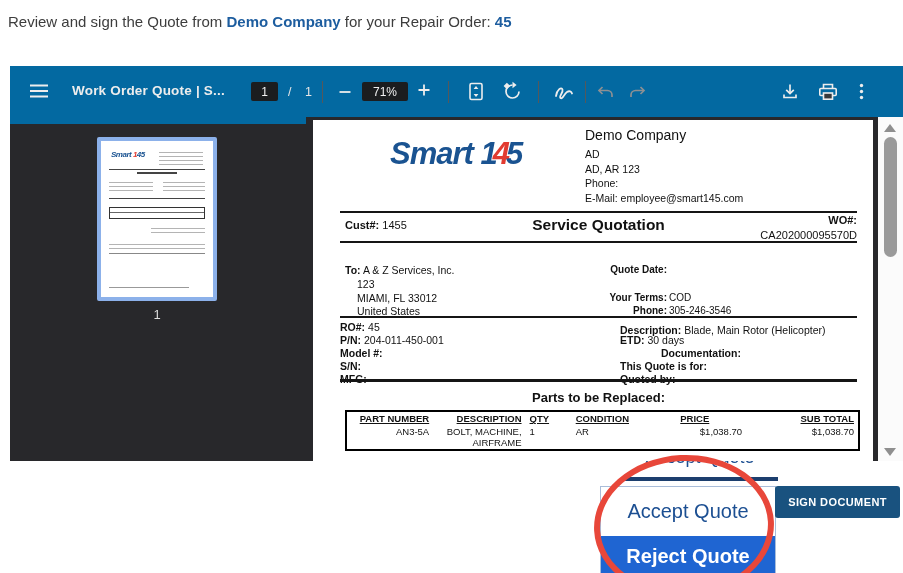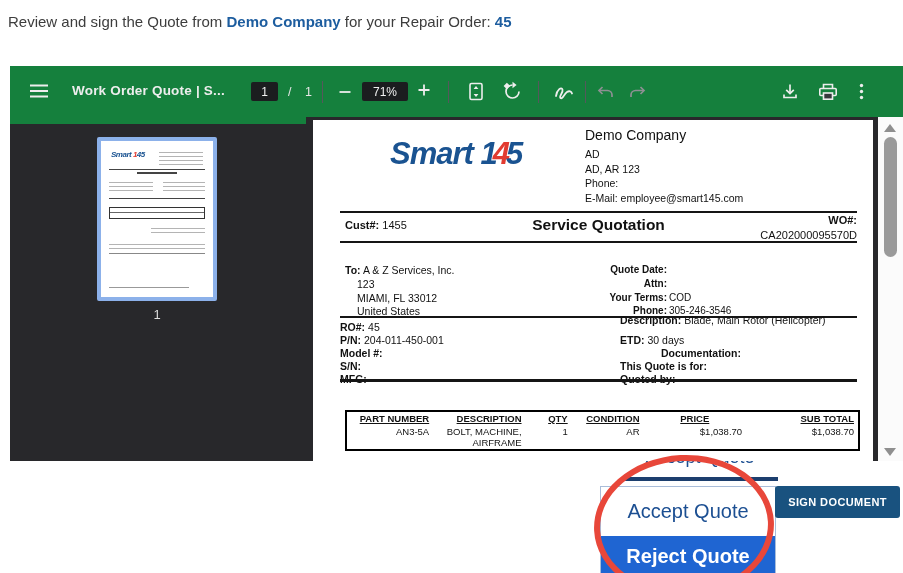--- a/index.html
+++ b/index.html
@@ -6,21 +6,21 @@
   html,body { width:903px; height:573px; overflow:hidden; background:#fff;
               font-family:"Liberation Sans", sans-serif; position:relative; }
 
   
   .top-note { position:absolute; left:8px; top:13px; font-size:15px; color:#3d3d3d; }
   .top-note b { color:#1d5d9f; font-weight:700; }
 
   
   .viewer { position:absolute; left:10px; top:66px; width:893px; height:395px;
             background:#28282b; z-index:2; }
-  .toolbar { position:absolute; left:0; top:0; width:100%; height:58px; background:#15803d; }
+  .toolbar { position:absolute; left:0; top:0; width:100%; height:58px; background:#0369a1; }
   .toolbar .abs { position:absolute; }
   .tbtn { display:flex; align-items:center; justify-content:center; cursor:pointer; }
   .ttl { color:#ededed; font-size:13.5px; font-weight:600; letter-spacing:.2px; white-space:nowrap; }
   .tbox { background:#1b1d1f; color:#f1f1f1; font-size:12px; border-radius:2px;
           height:19px; display:flex; align-items:center; justify-content:center; }
   .tslash { color:#e6e6e6; font-size:12.5px; }
   .tdiv { position:absolute; width:1px; height:22px; top:15px; background:#55585b; }
   svg.ic { display:block; }
 
   
@@ -64,21 +64,21 @@
   .ql { display:inline-block; width:150px; text-align:right; font-weight:700; }
   .qv { padding-left:2px; }
   .drow { position:absolute; font-size:10.5px; white-space:nowrap; }
   .drow .lbl { margin-right:3px; }
   .parts-title { left:27px; top:270px; width:517px; text-align:center; font-size:13px; font-weight:700; }
   table.parts { position:absolute; left:32px; top:290px; width:515px; border:2px solid #000;
                 border-collapse:collapse; font-size:9.5px; }
   table.parts th, table.parts td { padding:1px 4px; vertical-align:top; }
   table.parts th { font-weight:700; white-space:nowrap; }
   table.parts th span { text-decoration:underline; }
-  .al { text-align:right; } .ac { text-align:right; } .ar { text-align:right; }
+  .al { text-align:right; } .ac { text-align:left; } .ar { text-align:right; }
   .w1{width:17%;} .w2{width:18%;} .w3{width:9%;} .w4{width:14%;} .w5{width:20%;text-align:center;} .w6{width:22%;}
 
   
   .vscroll { width:25px; flex:none; position:relative; background:#fbfbfb; cursor:pointer; }
   .sarrow { position:absolute; left:6px; width:0; height:0; border-left:6.5px solid transparent;
             border-right:6.5px solid transparent; }
   .sarrow.up { top:7px; border-bottom:8px solid #8f8f8f; }
   .sarrow.down { bottom:5px; border-top:8px solid #8f8f8f; }
   .sthumb { position:absolute; left:6px; top:20px; width:13px; height:120px;
             background:#9a9a9a; border-radius:7px; }
@@ -246,43 +246,42 @@
         <div class="abs toblk">
           <div><span class="lbl">To:</span>
                <span>A &amp; Z Services, Inc.</span></div>
           <div class="ind">123</div>
           <div class="ind">MIAMI, FL 33012</div>
           <div class="ind">United States</div>
         </div>
 
         <div class="qrow" style="top:144px;">
           <span class="ql">Quote Date:</span><span class="qv"></span></div>
-        <div class="qrow" style="top:157.8px;">
-          <span class="ql">Attn:</span><span class="qv"></span></div>
         <div class="qrow" style="top:171.6px;">
           <span class="ql">Your Terms:</span><span class="qv">COD</span></div>
         <div class="qrow" style="top:185.4px;">
           <span class="ql">Phone:</span><span class="qv">305-246-3546</span></div>
 
         <div class="abs rule" style="top:196px; height:2px;"></div>
 
         <div class="drow" style="left:27px; top:201px;"><span class="lbl">RO#:</span><span>45</span></div>
         <div class="drow" style="left:27px; top:214px;"><span class="lbl">P/N:</span><span>204-011-450-001</span></div>
         <div class="drow" style="left:27px; top:227px;"><span class="lbl">Model #:</span><span></span></div>
         <div class="drow" style="left:27px; top:240px;"><span class="lbl">S/N:</span><span></span></div>
         <div class="drow" style="left:27px; top:253px;"><span class="lbl">MFG:</span><span></span></div>
 
-        <div class="drow" style="left:307px; top:194px;text-align:center;"><span class="lbl">Description:</span><span>Blade, Main Rotor (Helicopter)</span></div>
+        <div class="drow" style="left:307px; top:204px;text-align:center;"><span class="lbl">Description:</span><span>Blade, Main Rotor (Helicopter)</span></div>
         <div class="drow" style="left:307px; top:214px;"><span class="lbl">ETD:</span><span>30 days</span></div>
         <div class="drow" style="left:307px; top:227px;margin-left:41px;"><span class="lbl">Documentation:</span><span></span></div>
         <div class="drow" style="left:307px; top:240px;"><span class="lbl">This Quote is for:</span><span></span></div>
         <div class="drow" style="left:307px; top:253px;"><span class="lbl">Quoted by:</span><span></span></div>
 
         <div class="abs rule" style="top:259px; height:3px;"></div>
 
+        <div class="abs parts-title">Parts to be Replaced:</div>
 
         <table class="parts">
           <thead>
             <tr>
               <th class="al w1"><span>PART NUMBER</span></th>
               <th class="al w2"><span>DESCRIPTION</span></th>
               <th class="ac w3"><span>QTY</span></th>
               <th class="ac w4"><span>CONDITION</span></th>
               <th class="ar w5"><span>PRICE</span></th>
               <th class="ar w6"><span>SUB TOTAL</span></th>

